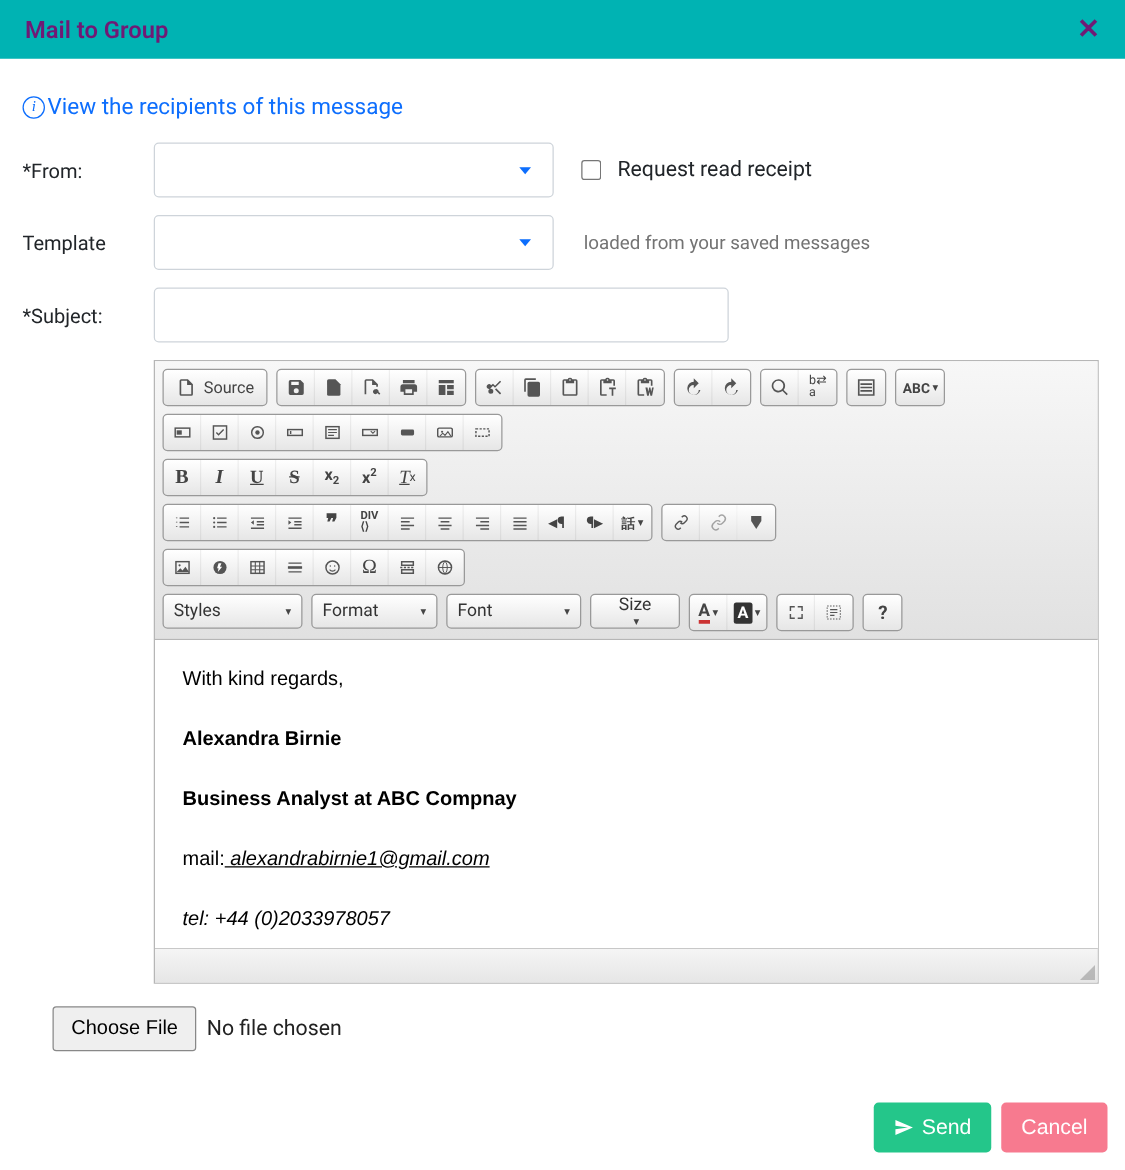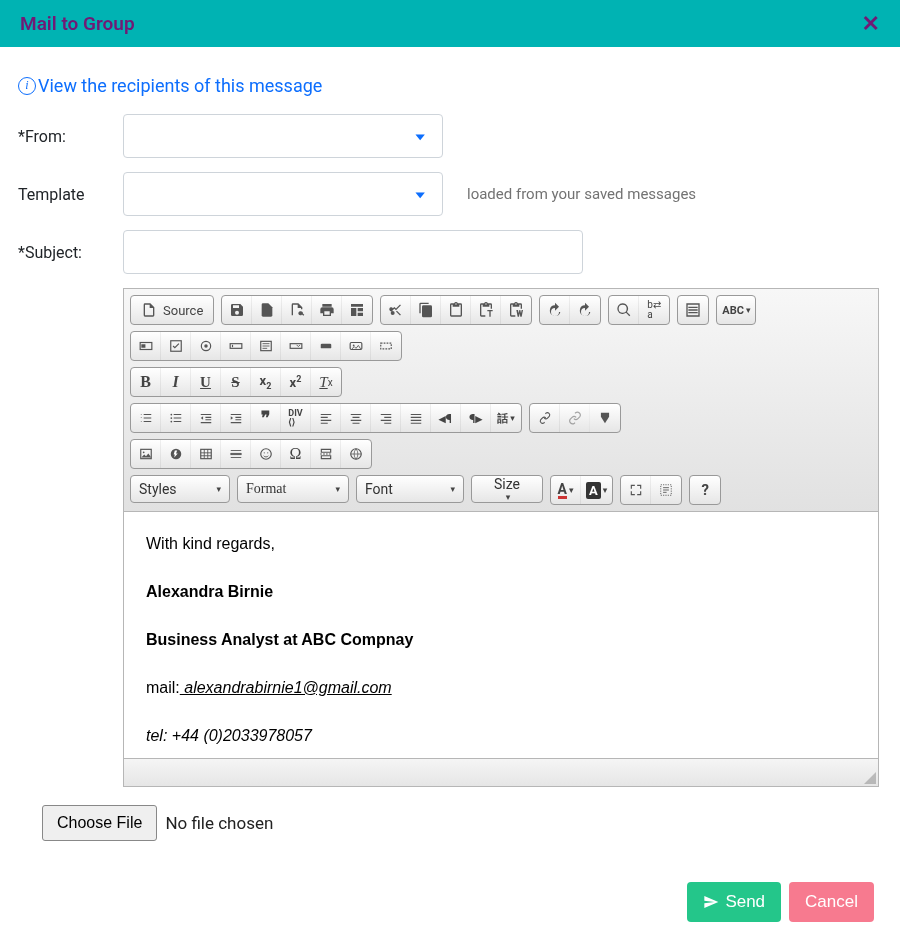--- a/index.html
+++ b/index.html
@@ -63,22 +63,22 @@
   }
   .tb-btn:last-child { border-right:none; }
   .tb-btn.wide { padding:0 10px; gap:6px; }
   .tb-arrow { font-size:9px; color:#444; margin-left:2px; }
   .fake-dropdown {
     height:28px; border:1px solid #999; border-radius:4px;
     background: linear-gradient(#ffffff, #e6e6e6);
     display:flex; align-items:center; justify-content:space-between;
     padding:0 8px; font-size:14px; color:#333; cursor:pointer;
   }
-  .fd-styles { width:100px; }
-  .fd-format { width:112px;font-family:Liberation Serif, serif; }
+  .fd-styles { width:112px; }
+  .fd-format { width:101px; }
   .fd-font { width:108px; }
   .fd-size { width:72px;flex-direction:column; }
 
   .editor-body {
     height: 246px; overflow-y:scroll; padding:20px 22px;
     font-family: Arial, sans-serif; font-size:16px; color:#000; line-height:1.5;
     background:#fff;
   }
   .editor-body p { margin:0 0 24px 0; }
   .sig-name { font-weight:700; }
@@ -91,21 +91,21 @@
 
   
   .file-row { margin-left:24px; margin-top:18px; display:flex; align-items:center; gap:8px; }
   .choose-file {
     border:1px solid #888; background:#efefef; padding:8px 14px; font-size:16px;
     border-radius:3px; cursor:pointer;
   }
   .file-text { font-size:17px; color:#222; }
 
   
-  .footer { position:absolute; bottom:14px; right:26px; display:flex; gap:8px; }
+  .footer { position:absolute; bottom:14px; right:14px; display:flex; gap:8px; }
   .btn {
     border:none; border-radius:4px; padding:10px 16px;
     font-size:17px; cursor:pointer; display:flex; align-items:center; gap:6px;
     color:#fff;
   }
   .btn-send { background:#24c68a; }
   .btn-cancel { background:#f77a8f; }
 
   svg.ico { width:16px; height:16px; fill:#555; }
   svg.ico-sm { width:14px; height:14px; fill:#555; }
@@ -123,20 +123,24 @@
   <div class="link-line">
     <span class="icon">i</span>
     <span>View the recipients of this message</span>
   </div>
 
   <div class="row">
     <div class="label">*From:</div>
     <div class="select-box">
       <span class="chevron">▼</span>
     </div>
+    <label class="rr">
+      <input type="checkbox" style="">
+      <span>Request read receipt</span>
+    </label>
   </div>
 
   <div class="row">
     <div class="label">Template</div>
     <div class="select-box">
       <span class="chevron">▼</span>
     </div>
     <div class="hint">loaded from your saved messages</div>
   </div>
 

